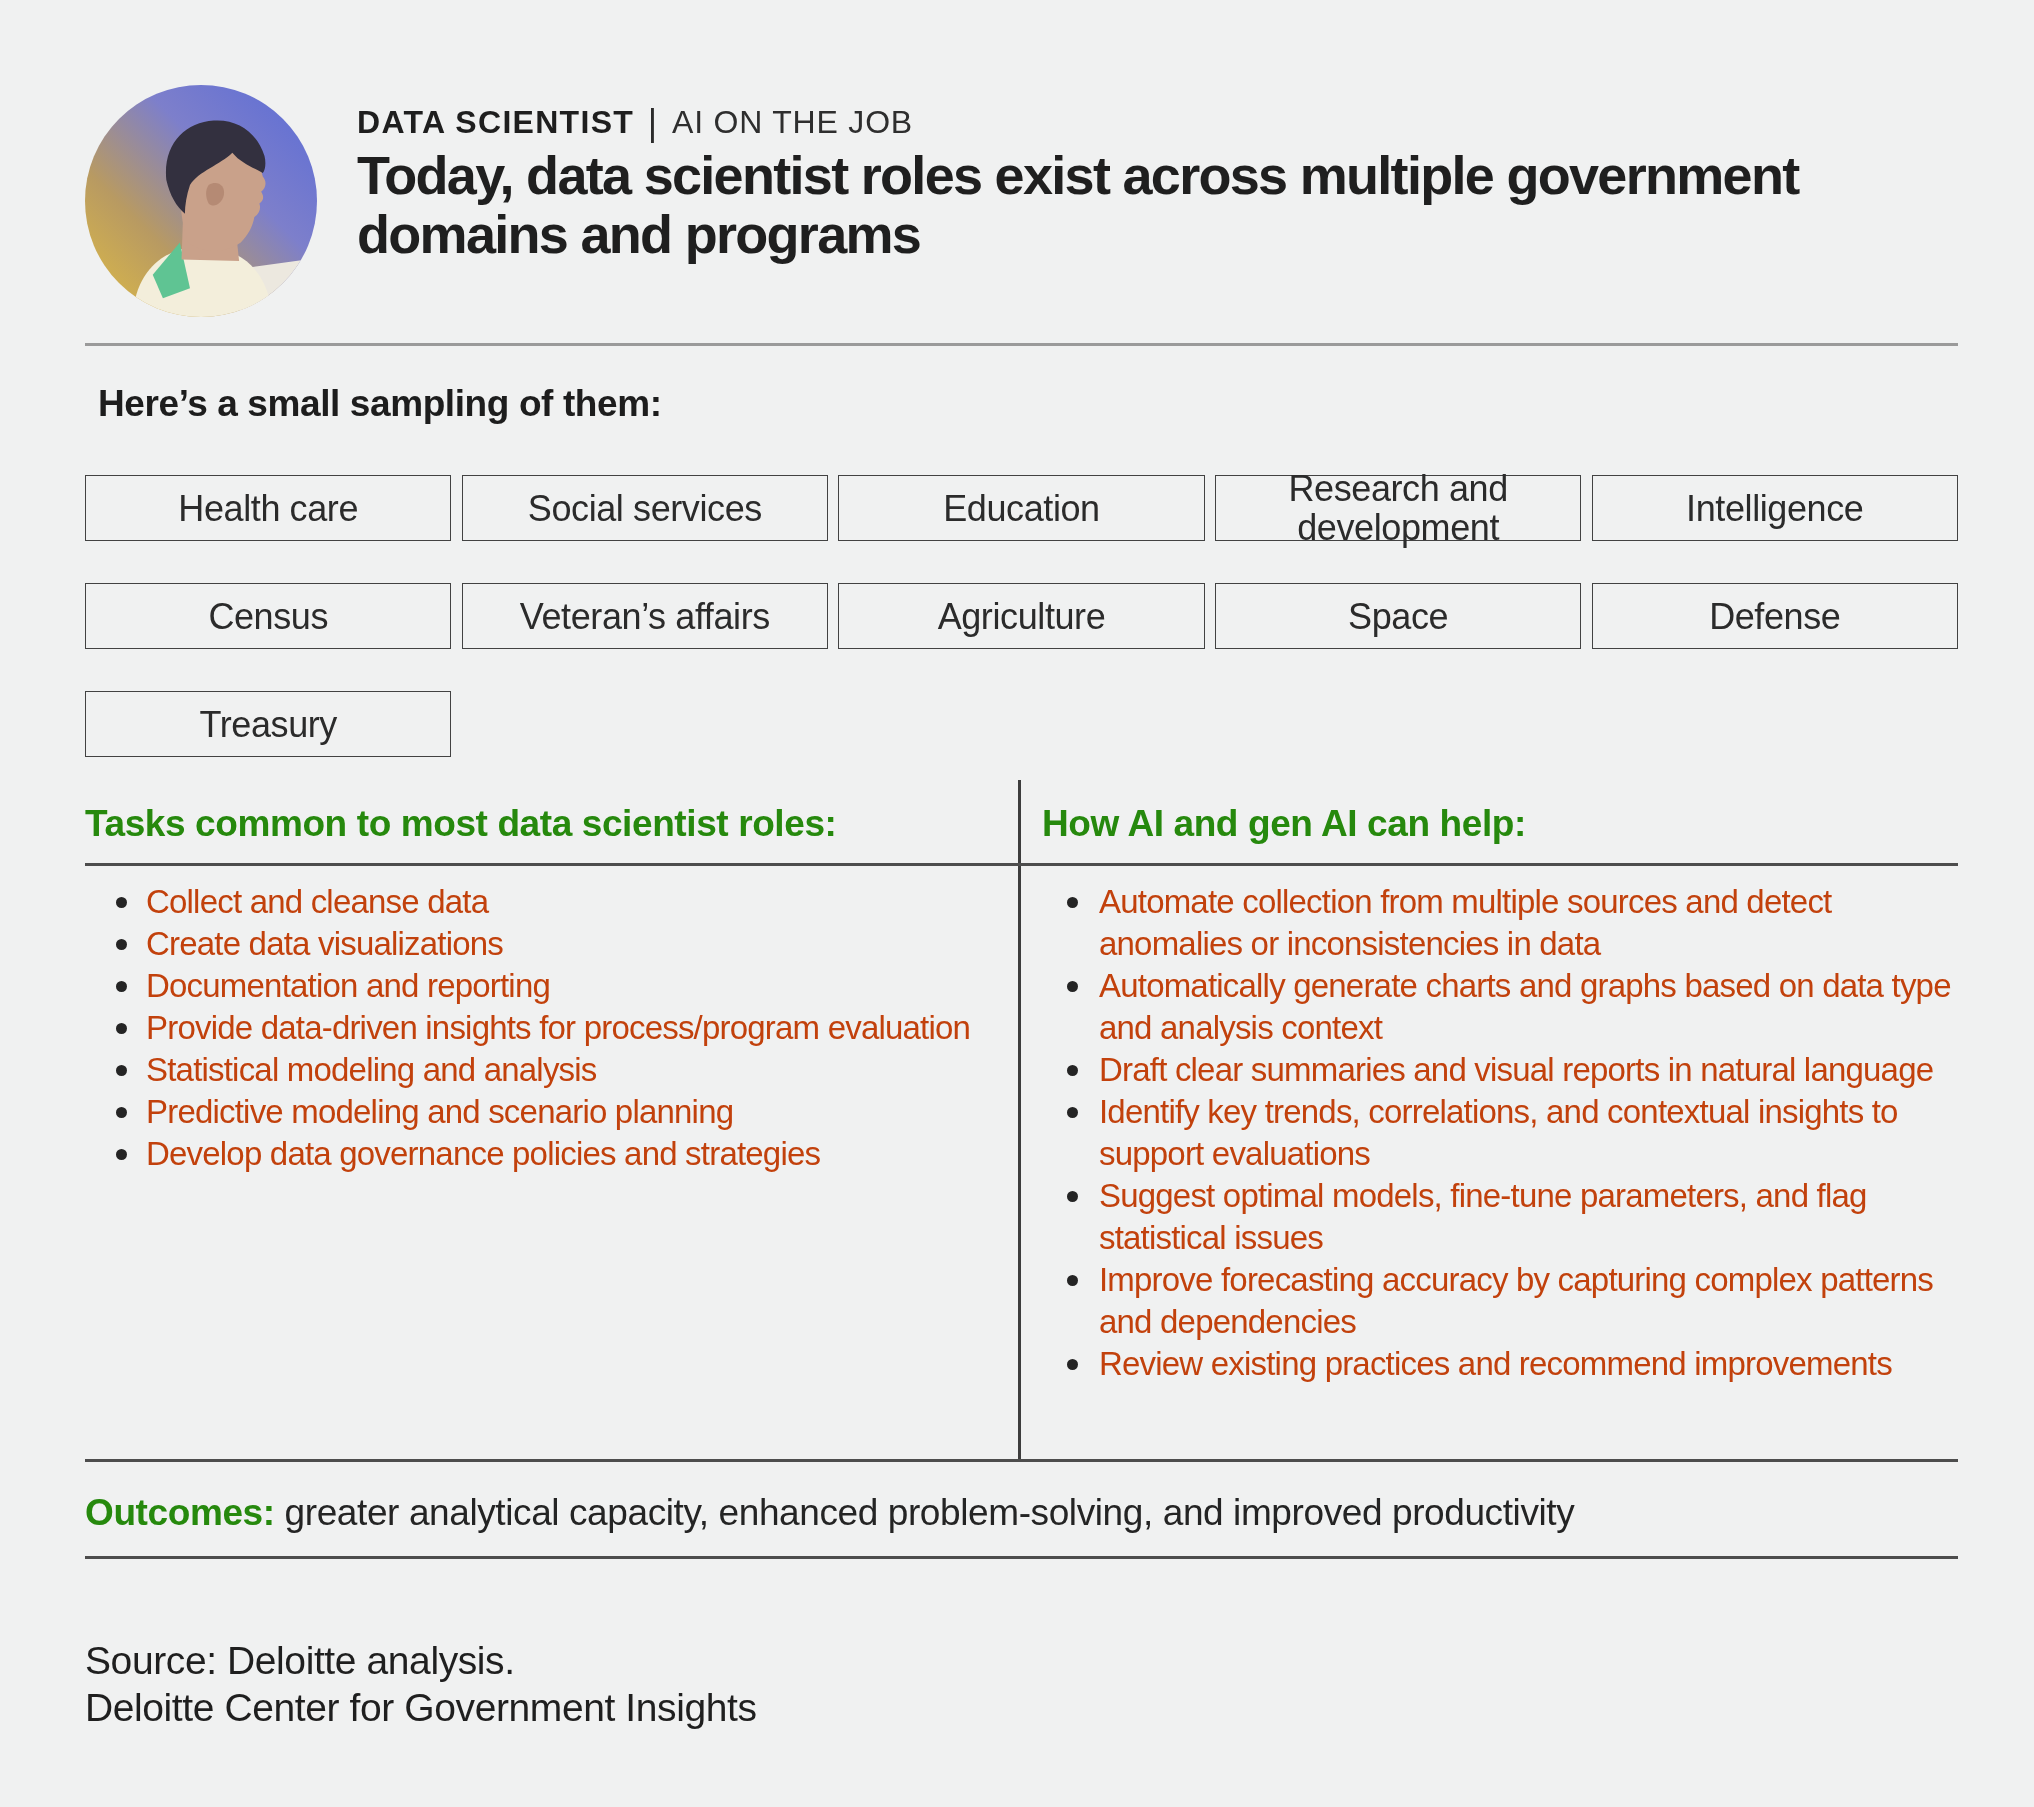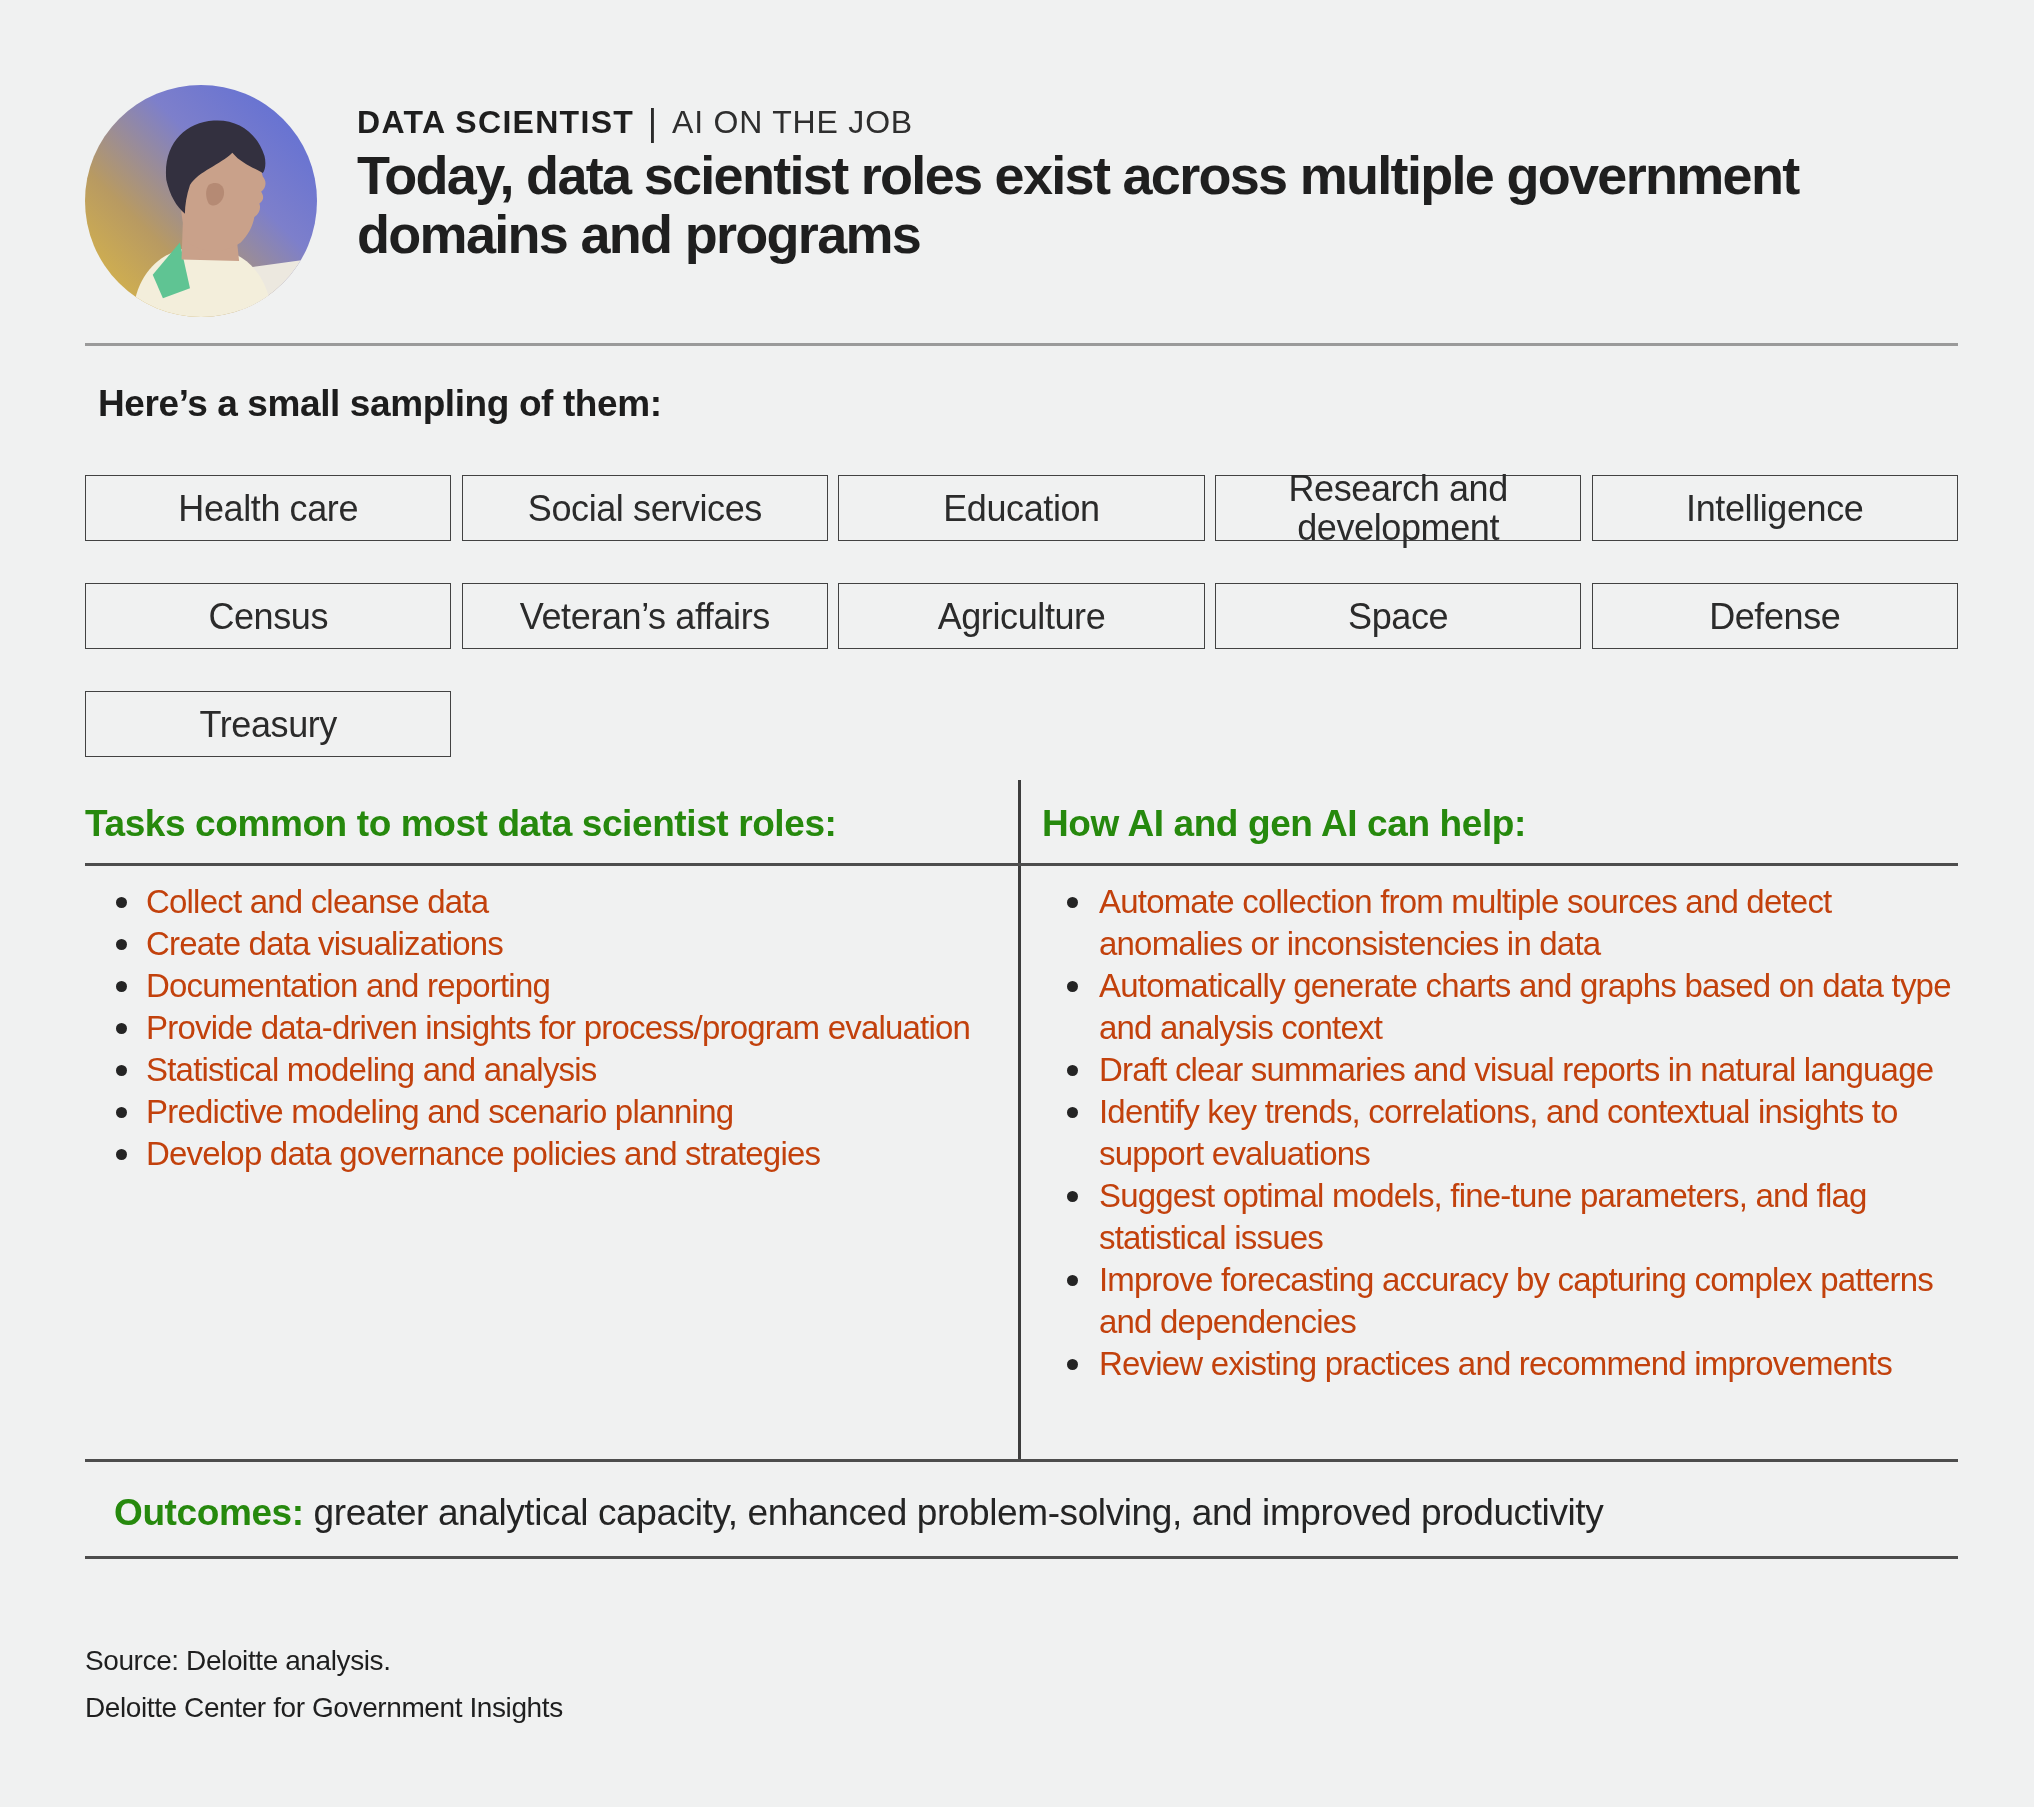--- a/index.html
+++ b/index.html
@@ -96,26 +96,26 @@
   .list-right li::before{
     content:""; position:absolute; left:24.6px; top:16px;
     width:11px; height:11px; border-radius:50%; background:#242424;
   }
 
   
   .outcomes{
     left:85px; top:1492px; width:1873px;
     font-size:37px; letter-spacing:-0.4px; color:#242424; white-space:nowrap;
   }
-  .outcomes .label{font-weight:700; color:var(--green);margin-left:29px;}
+  .outcomes .label{font-weight:700; color:var(--green);}
 
   
   .source{
     left:85px; top:1637px;
-    font-size:28px; line-height:47px; letter-spacing:-0.4px; color:#1f1f1f;
+    font-size:39px; line-height:47px; letter-spacing:-0.4px; color:#1f1f1f;
   }
 </style>
 </head>
 <body>
 
 <div class="abs avatar">
   <svg viewBox="0 0 274 274">
 
     <rect x="176" y="218" width="86" height="70" rx="8" fill="#ece8df" transform="rotate(-8 176 218)"></rect>
 

